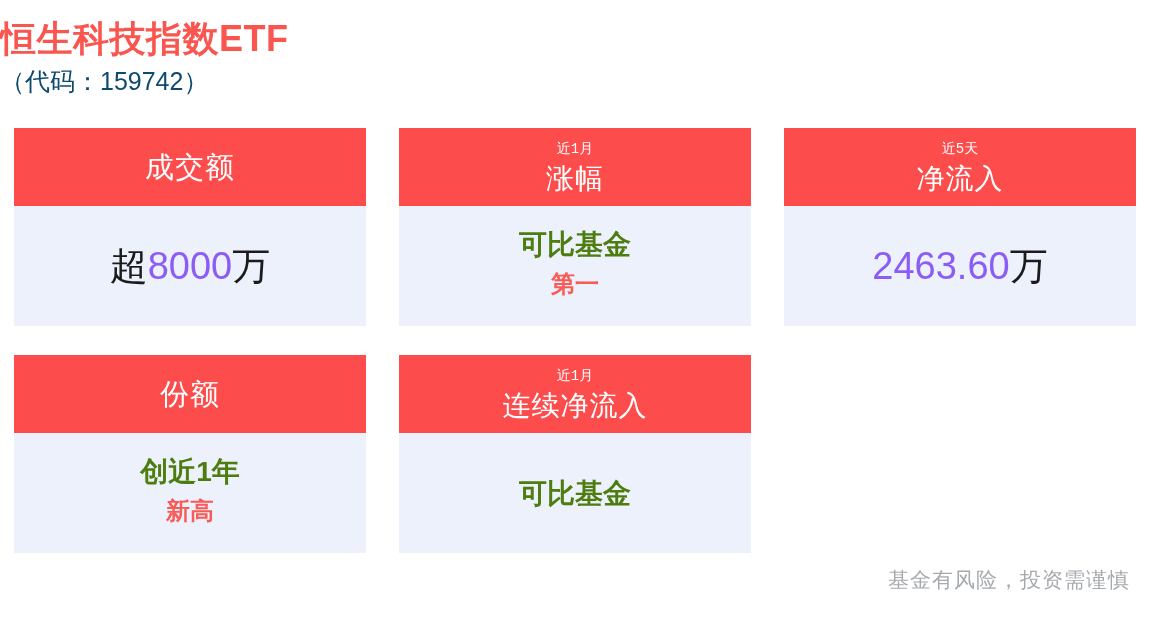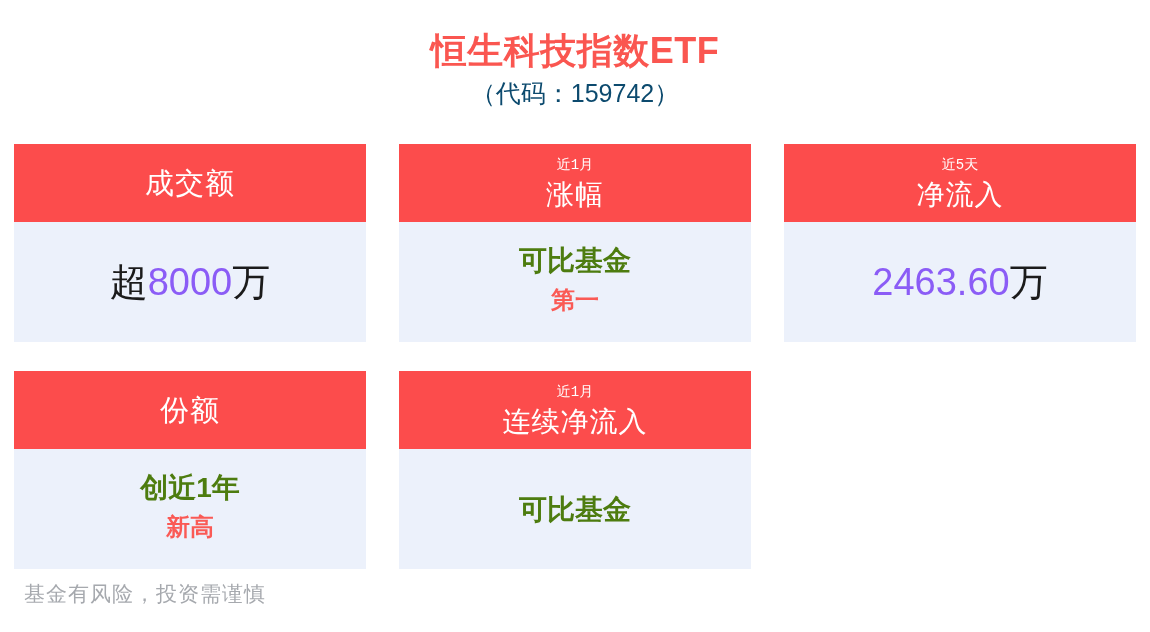--- a/index.html
+++ b/index.html
@@ -11,43 +11,43 @@
     height: 632px;
     background: #ffffff;
     font-family: "Liberation Sans", "DejaVu Sans", sans-serif;
     overflow: hidden;
     position: relative;
   }
 
   
   .page-header {
     width: 100%;
-    padding-top: 28px;
-    text-align: center;
+    padding-top: 16px;
+    text-align: left;
   }
   .page-title {
     color: #fa5650;
     font-size: 36px;
     font-weight: 700;
     line-height: 46px;
     letter-spacing: 0.5px;
   }
   .page-subtitle {
     color: #0c4a6e;
     font-size: 25px;
     font-weight: 400;
     line-height: 34px;
     margin-top: 2px;
   }
 
   
   .card-grid {
     position: absolute;
     left: 14px;
-    top: 144px;
+    top: 128px;
     width: 1122px;
     display: grid;
     grid-template-columns: repeat(3, 352px);
     grid-template-rows: 198px 198px;
     column-gap: 33px;
     row-gap: 29px;
   }
 
   .stat-card {
     display: flex;
@@ -127,24 +127,25 @@
   .card-body.two-line .value-top { margin-bottom: -2px; }
 
   
   .footer {
     position: absolute;
     left: 0;
     bottom: 0;
     width: 1150px;
     height: 66px;
     display: flex;
-    align-items: center;
+    align-items: flex-end;
     justify-content: space-between;
     box-sizing: border-box;
     padding: 0 20px 10px 24px;
+    flex-direction: column;
   }
   .footer-left {
     color: #a6a9ae;
     font-size: 21px;
     line-height: 28px;
     letter-spacing: 1px;
   }
   .footer-right {
     text-align: right;
     color: #b4b7bc;

